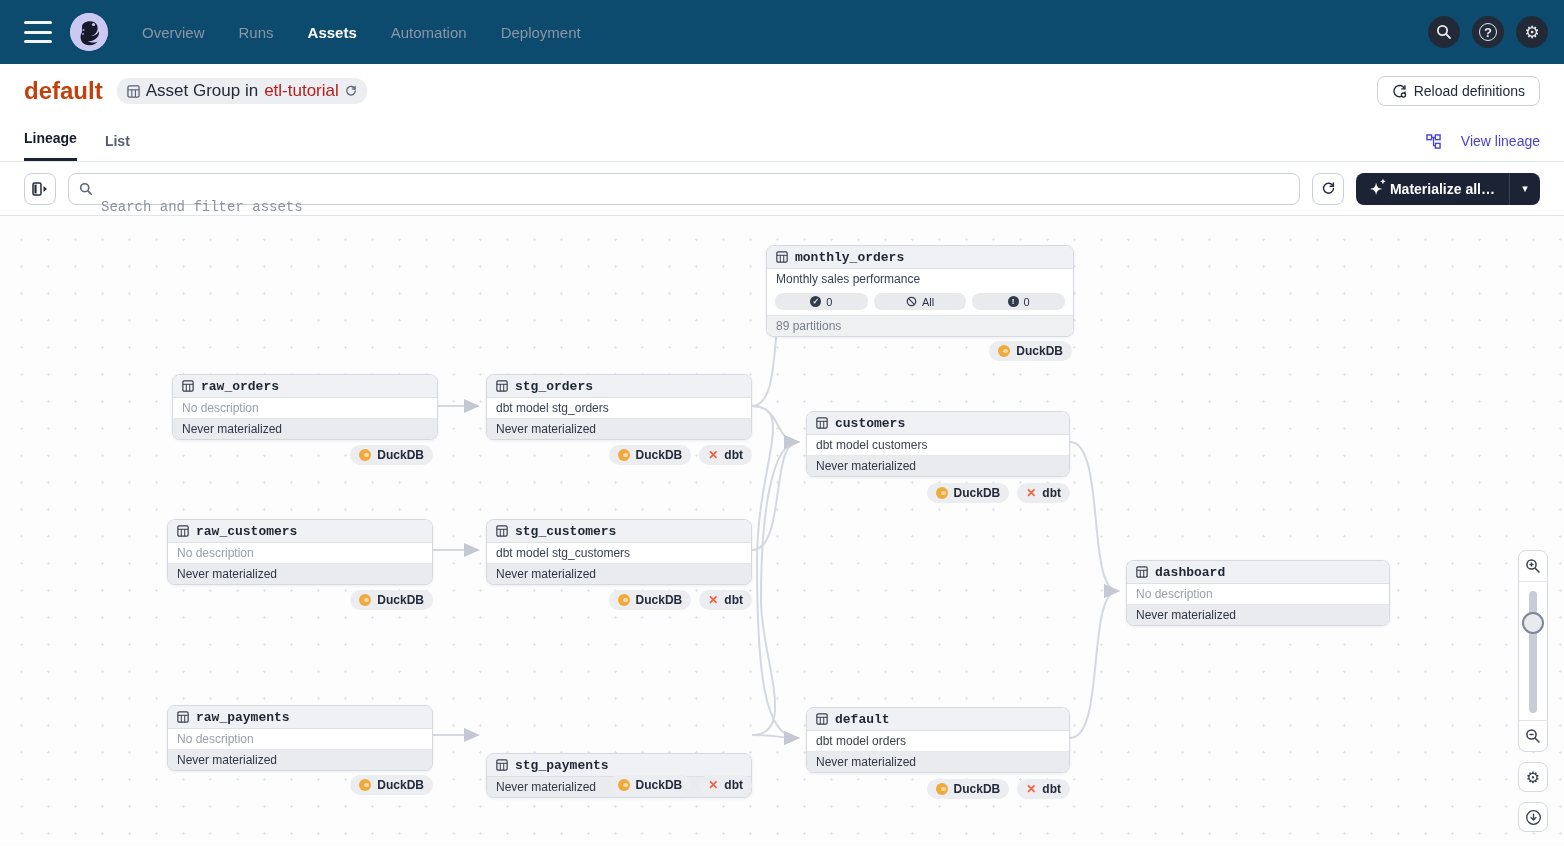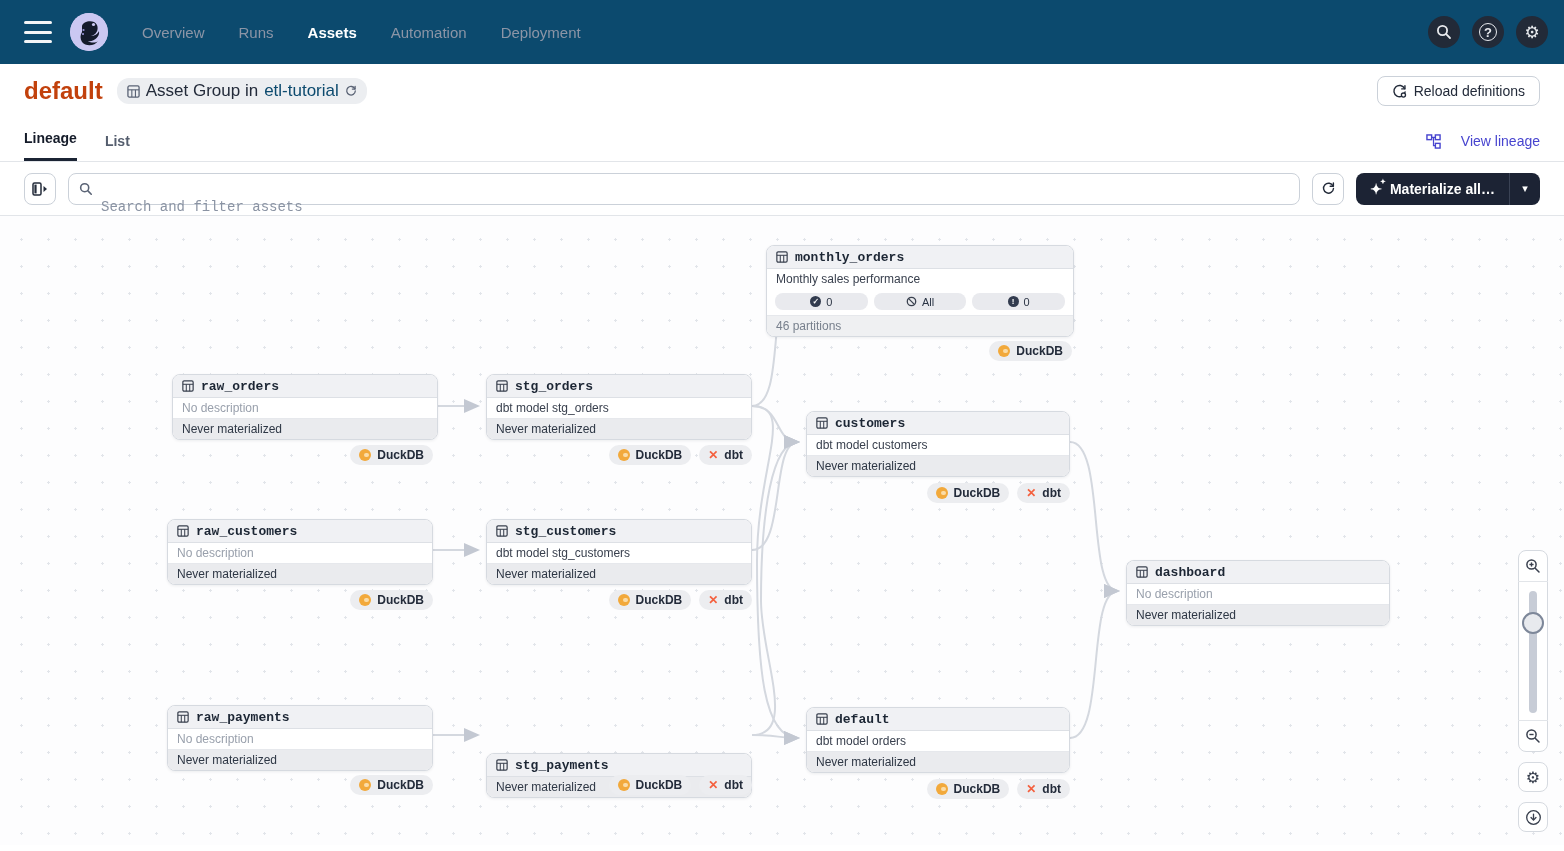--- a/index.html
+++ b/index.html
@@ -13,21 +13,21 @@
   .navitems { display:flex; gap:34px; margin-left:22px; font-size:15px; }
   .navitem { color:#8C95A6; font-weight:500; cursor:pointer; }
   .navitem.active { color:#FFFFFF; font-weight:700; }
   .topnav-right { margin-left:auto; display:flex; gap:12px; }
   .nav-circle { width:32px; height:32px; border-radius:50%; background:#222A38; display:flex; align-items:center; justify-content:center; cursor:pointer; color:#E8EAEE; }
 
   
   .page-header { height:54px; display:flex; align-items:center; padding:0 24px; }
   .page-title { font-size:24px; font-weight:700; color:#c2410c; margin-right:14px; }
   .group-badge { display:flex; align-items:center; gap:6px; background:#ECEEF1; border-radius:12px; padding:3px 10px; font-size:17px; color:#232B3A; }
-  .group-badge a { color:#0c4a6e; text-decoration:none; cursor:pointer;text-align:center; }
+  .group-badge a { color:#b91c1c; text-decoration:none; cursor:pointer;text-align:center; }
   .reload-btn { margin-left:auto; display:flex; align-items:center; gap:7px; border:1px solid #CBD1D9; border-radius:8px; padding:6px 14px; font-size:14px; color:#232B3A; background:#fff; cursor:pointer; }
 
   
   .tabs-row { height:44px; display:flex; align-items:flex-end; padding:0 24px; border-bottom:1px solid #E2E5E9; position:relative; }
   .tab { font-size:14px; font-weight:700; padding-bottom:12px; margin-right:28px; cursor:pointer; position:relative; }
   .tab.active { color:#141B29; border-bottom:3px solid #1B2434; }
   .tab.inactive { color:#555E6E; font-weight:600; }
   .view-lineage { margin-left:auto; display:flex; align-items:center; gap:20px; font-size:14px; color:#4744CF; padding-bottom:12px; cursor:pointer; }
 
   
@@ -230,21 +230,21 @@
             <circle cx="6" cy="6" r="4.6" fill="none" stroke="#39404E" stroke-width="1.4"></circle>
             <line x1="2.9" y1="2.9" x2="9.1" y2="9.1" stroke="#39404E" stroke-width="1.4"></line>
           </svg>
           <span>All</span>
         </span>
       <span class="pill">
           <span class="mini-circ">!</span>
           <span>0</span>
         </span>
     </div>
-    <div class="node-footer parts">46 partitions</div>
+    <div class="node-footer parts">89 partitions</div>
   </div>
   <div class="tags" style="left:806px; top:125px;">
     <span class="tag">
         <span class="duck-dot"></span>
         <span>DuckDB</span>
       </span>
   </div>
 
   <div class="node" style="left:172px; top:158px;">
     <div class="node-header">

